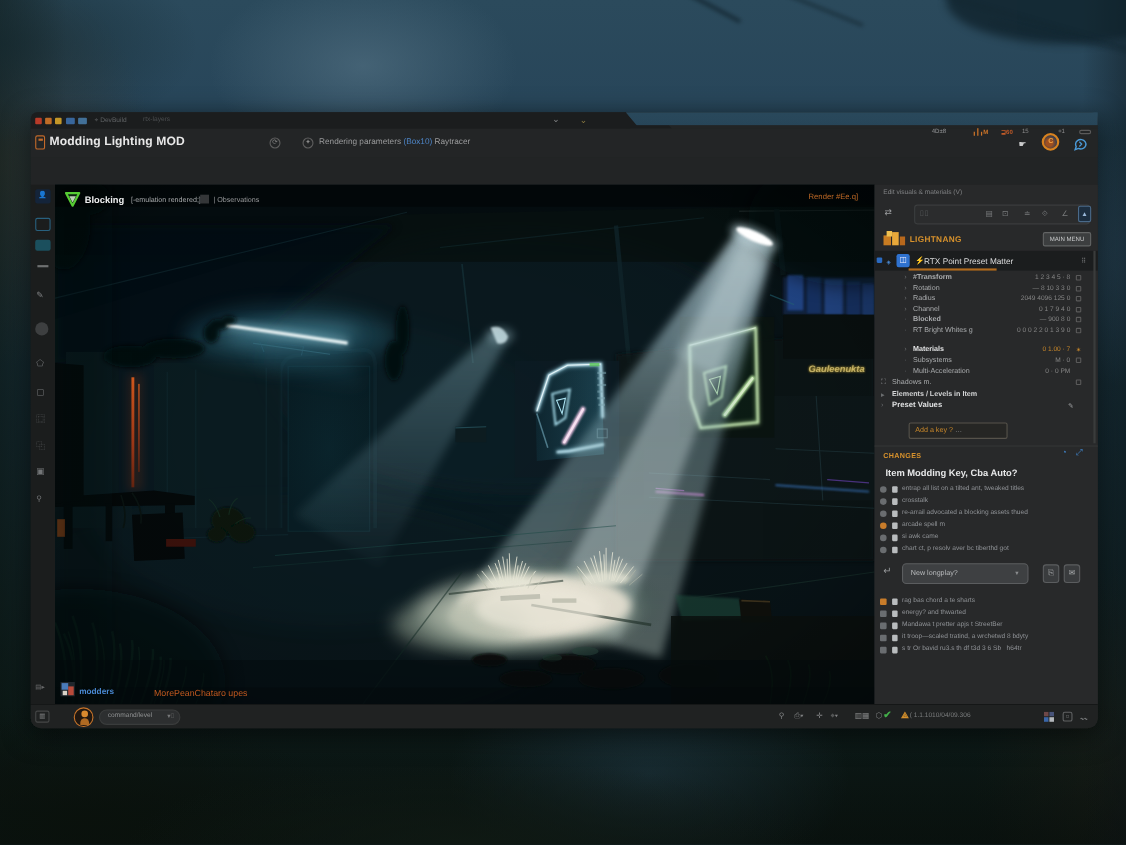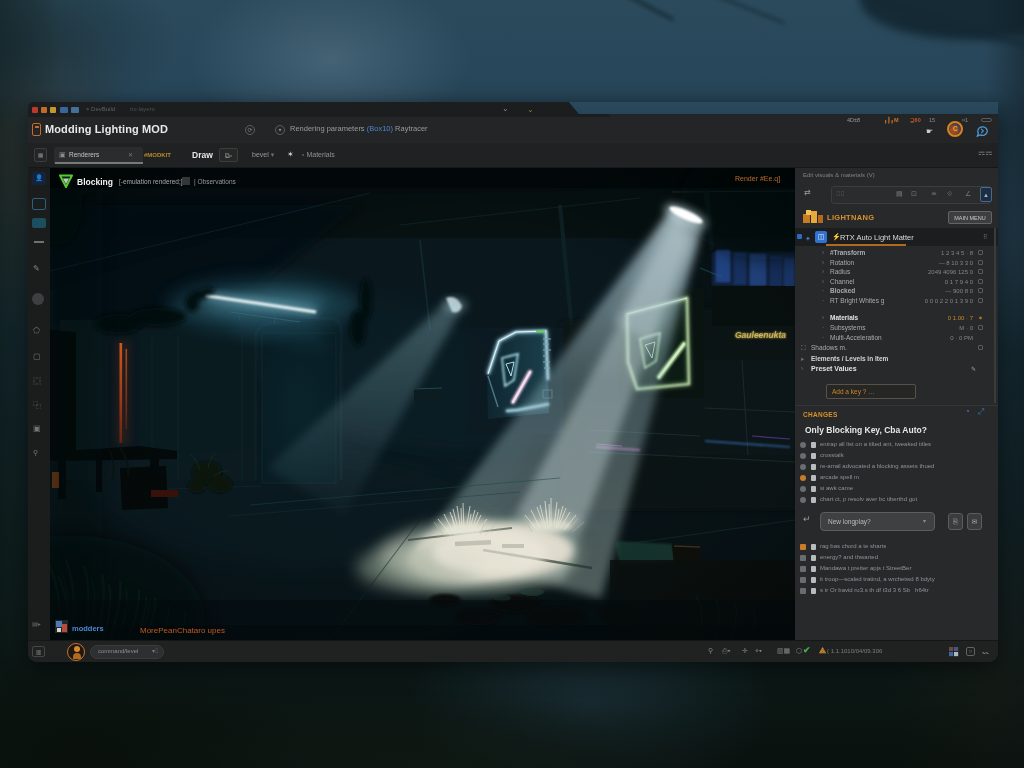--- a/index.html
+++ b/index.html
@@ -83,35 +83,20 @@
       <div class="t" style="left:901px;top:0px;font-size:5.5px;color:#8d8d8d;">15</div>
       <div class="t" style="left:934px;top:0px;font-size:5.5px;color:#8d8d8d;">⌗1</div>
       <div class="t" style="left:953px;top:1px;width:11px;height:4px;border:1px solid #5a5a5a;border-radius:2px;"></div>
       <div class="t" style="left:898px;top:10px;font-size:8px;color:#c9cacb;">☛</div>
       <div class="t" style="left:919px;top:4px;width:16px;height:16px;border-radius:50%;border:2.5px solid #d8821f;background:radial-gradient(circle at 42% 58%,#a05020 0 28%,#2e3c52 72%);"></div>
       <div class="t" style="left:925px;top:8px;font-size:6.5px;color:#f0a040;font-weight:bold;">C</div>
       <svg class="t" style="left:948px;top:8px;" width="13" height="12" viewBox="0 0 15 14">
           <path d="M2 7 a5.5 5 0 1 1 3 4.6 L1.5 13 l1.2-3.4 A5.5 5 0 0 1 2 7 Z" fill="none" stroke="#4a9ad8" stroke-width="1.5"></path>
           <path d="M6 4.5 l2.5 2.5 -2.5 2.5" fill="none" stroke="#4a9ad8" stroke-width="1.3"></path>
         </svg>
-    </div>
-    <div id="tabs">
-      <div class="t" style="left:6px;top:5px;width:13px;height:14px;border:1px solid #3c3e3e;border-radius:2px;background:#242626;color:#88898a;font-size:6px;text-align:center;line-height:13px;">▦</div>
-      <div class="t" style="left:26px;top:4px;width:89px;height:17px;background:#2a2c2e;border-radius:3px 3px 0 0;"></div>
-      <div class="t" style="left:31px;top:8px;font-size:7px;color:#888a8c;">▣</div>
-      <div class="t" style="left:41px;top:8px;font-size:6.5px;color:#c2c4c6;">Renderers</div>
-      <div class="t" style="left:100px;top:8px;font-size:6px;color:#77797b;">✕</div>
-      <div class="t" style="left:27px;top:19px;width:88px;height:2px;background:#77797b;"></div>
-      <div class="t" style="left:116px;top:9px;font-size:6px;color:#b8892a;font-weight:bold;">#MODKIT</div>
-      <div class="t" style="left:164px;top:7px;font-size:8.5px;color:#e4e5e6;font-weight:bold;">Draw</div>
-      <div class="t" style="left:191px;top:5px;width:19px;height:14px;border:1px solid #3c3e3e;border-radius:2px;background:#262828;color:#9a9a9a;font-size:7px;text-align:center;line-height:13px;">⧉▫</div>
-      <div class="t" style="left:224px;top:8px;font-size:7px;color:#97999b;">bevel <span style="color:#6a6c6e;">▾</span></div>
-      <div class="t" style="left:259px;top:7px;font-size:8px;color:#cfd0d1;">✶</div>
-      <div class="t" style="left:274px;top:8px;font-size:7px;color:#909294;">▫ Materials</div>
-      <div class="t" style="left:950px;top:5px;font-size:8px;color:#87898a;">⚎⚎</div>
     </div>
     <div id="sidebar">
       <div class="t" style="left:4px;top:4px;width:14px;height:13px;background:#14243a;border-radius:2px;text-align:center;color:#3a74b0;font-size:6.5px;line-height:12px;">👤</div>
       <div class="t" style="left:4px;top:30px;width:14px;height:12px;border:1.5px solid #28607e;border-radius:2px;"></div>
       <div class="t" style="left:4px;top:50px;width:14px;height:10px;background:#1b5c6e;border-radius:2px;opacity:.8;"></div>
       <div class="t" style="left:6px;top:73px;width:10px;height:2px;background:#6e7071;"></div>
       <div class="t" style="left:5px;top:96px;font-size:8px;color:#808284;">✎</div>
       <div class="t" style="left:4px;top:125px;width:12px;height:12px;background:#434547;border-radius:50%;opacity:.85;"></div>
       <div class="t" style="left:5px;top:158px;font-size:8px;color:#737577;">⬠</div>
       <div class="t" style="left:5px;top:184px;font-size:8px;color:#737577;">▢</div>
@@ -465,21 +450,21 @@
           <rect x="3" y="0" width="5" height="5" fill="#f0c050"></rect>
       </svg>
       <div class="t" style="left:32px;top:45px;font-size:7.5px;font-weight:bold;color:#d8922c;letter-spacing:.3px;">LIGHTNANG</div>
       <div class="t" style="left:153px;top:43px;width:44px;height:13px;background:#3c3e3f;border:1px solid #636565;border-radius:2px;color:#c9cacb;font-size:5.5px;text-align:center;line-height:12px;">MAIN MENU</div>
 
       <div class="t" style="left:0;top:60px;width:203px;height:18px;background:#1b1d1e;"></div>
       <div class="t" style="left:2px;top:66px;width:5px;height:5px;background:#2a6ac0;border-radius:1px;"></div>
       <div class="t" style="left:11px;top:67px;font-size:5px;color:#4a8ad4;">◈</div>
       <div class="t" style="left:20px;top:63px;width:12px;height:12px;background:#2f72cf;border-radius:2px;color:#eef;font-size:7px;text-align:center;line-height:11px;">◫</div>
       <div class="t" style="left:37px;top:65px;font-size:7px;color:#c8a84a;">⚡</div>
-      <div class="t" style="left:45px;top:65px;font-size:7.5px;color:#dadbdc;">RTX Auto Light Matter</div>
+      <div class="t" style="left:45px;top:65px;font-size:7.5px;color:#dadbdc;">RTX Point Preset Matter</div>
       <div class="t" style="left:188px;top:65px;font-size:6px;color:#808284;">⠿</div>
       <div class="t" style="left:31px;top:76px;width:80px;height:2px;background:#b06a1e;"></div>
       <div class="propl" style="left:27px;top:81px;color:#6a6c6e;">›</div>
         <div class="propl" style="left:35px;top:81px;font-weight:bold;">#Transform</div>
         <div class="propv" style="right:25px;top:82px;">1 2 3 4 5 · 8</div>
         <div class="pbox" style="left:183px;top:82px;"></div>
       <div class="propl" style="left:27px;top:91px;color:#6a6c6e;">›</div>
         <div class="propl" style="left:35px;top:91px;">Rotation</div>
         <div class="propv" style="right:25px;top:92px;">— 8 10 3 3 0</div>
         <div class="pbox" style="left:183px;top:92px;"></div>
@@ -517,21 +502,21 @@
         <div class="propl" style="left:16px;top:187px;color:#d4d5d6;font-weight:bold;">Elements / Levels in Item</div>
       <div class="propl" style="left:6px;top:197px;color:#6a6c6e;">›</div>
         <div class="propl" style="left:16px;top:197px;color:#e0e1e2;font-weight:bold;font-size:7px;">Preset Values</div>
         <div class="t" style="left:176px;top:197px;font-size:6px;color:#9a9c9e;">✎</div>
       <div class="t" style="left:31px;top:216px;width:90px;height:15px;background:#262624;border:1px solid #56524a;border-radius:2px;"></div>
       <div class="t" style="left:37px;top:220px;font-size:6.5px;color:#c8872a;">Add a key ? <span style="color:#8a8c8e;">…</span></div>
       <div class="t" style="left:0;top:237px;width:203px;height:1px;background:#343636;"></div>
       <div class="t" style="left:8px;top:243px;font-size:6.5px;font-weight:bold;color:#d8922c;letter-spacing:.3px;">CHANGES</div>
       <div class="t" style="left:170px;top:239px;font-size:8px;color:#3f80c4;">◔</div>
       <div class="t" style="left:183px;top:239px;font-size:8px;color:#3f80c4;">⤢</div>
-      <div class="t" style="left:10px;top:257px;font-size:8.5px;font-weight:bold;color:#e6e7e8;">Only Blocking Key, Cba Auto?</div>
+      <div class="t" style="left:10px;top:257px;font-size:8.5px;font-weight:bold;color:#e6e7e8;">Item Modding Key, Cba Auto?</div>
       <div class="lic" style="left:5px;top:274px;"></div>
         <div class="ldoc" style="left:16px;top:274px;"></div>
         <div class="lrow" style="left:25px;top:273px;">entrap all list on a tilted ant, tweaked titles</div>
       <div class="lic" style="left:5px;top:285px;"></div>
         <div class="ldoc" style="left:16px;top:285px;"></div>
         <div class="lrow" style="left:25px;top:284px;">crosstalk</div>
       <div class="lic" style="left:5px;top:296px;"></div>
         <div class="ldoc" style="left:16px;top:296px;"></div>
         <div class="lrow" style="left:25px;top:295px;">re-arrail advocated a blocking assets thued</div>
       <div class="lic" style="left:5px;top:307px;background:#c87c2a;"></div>

